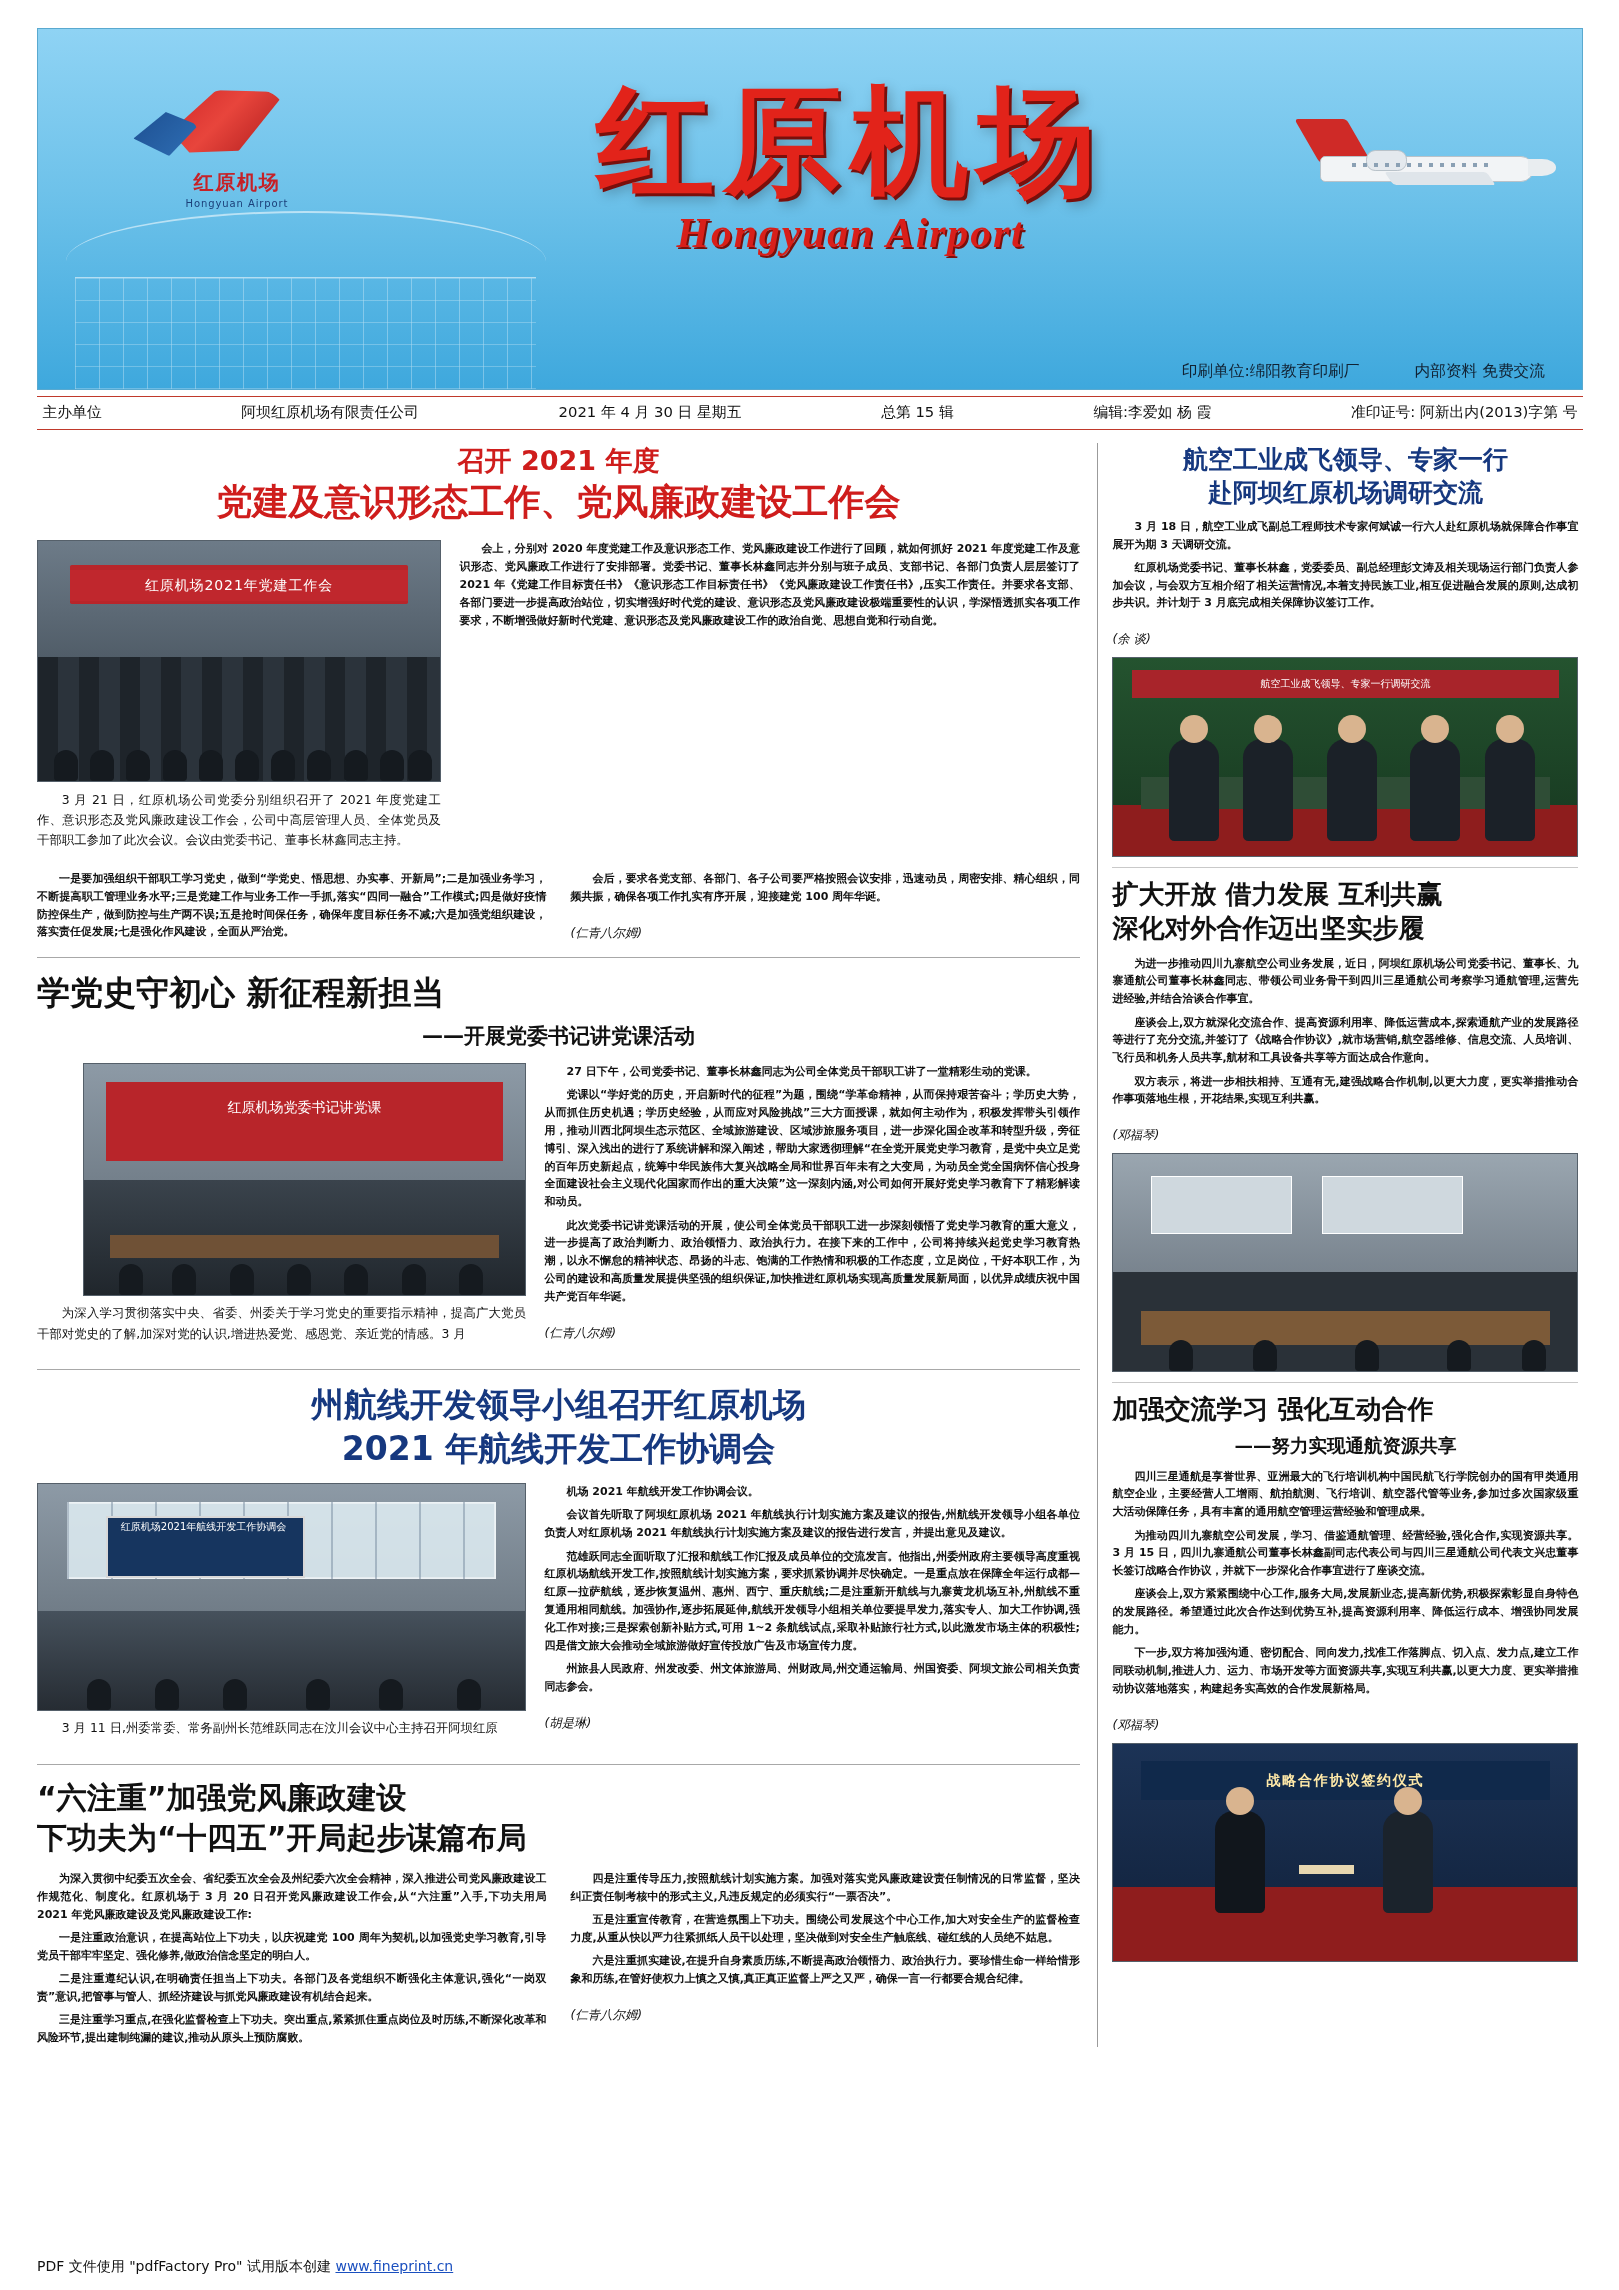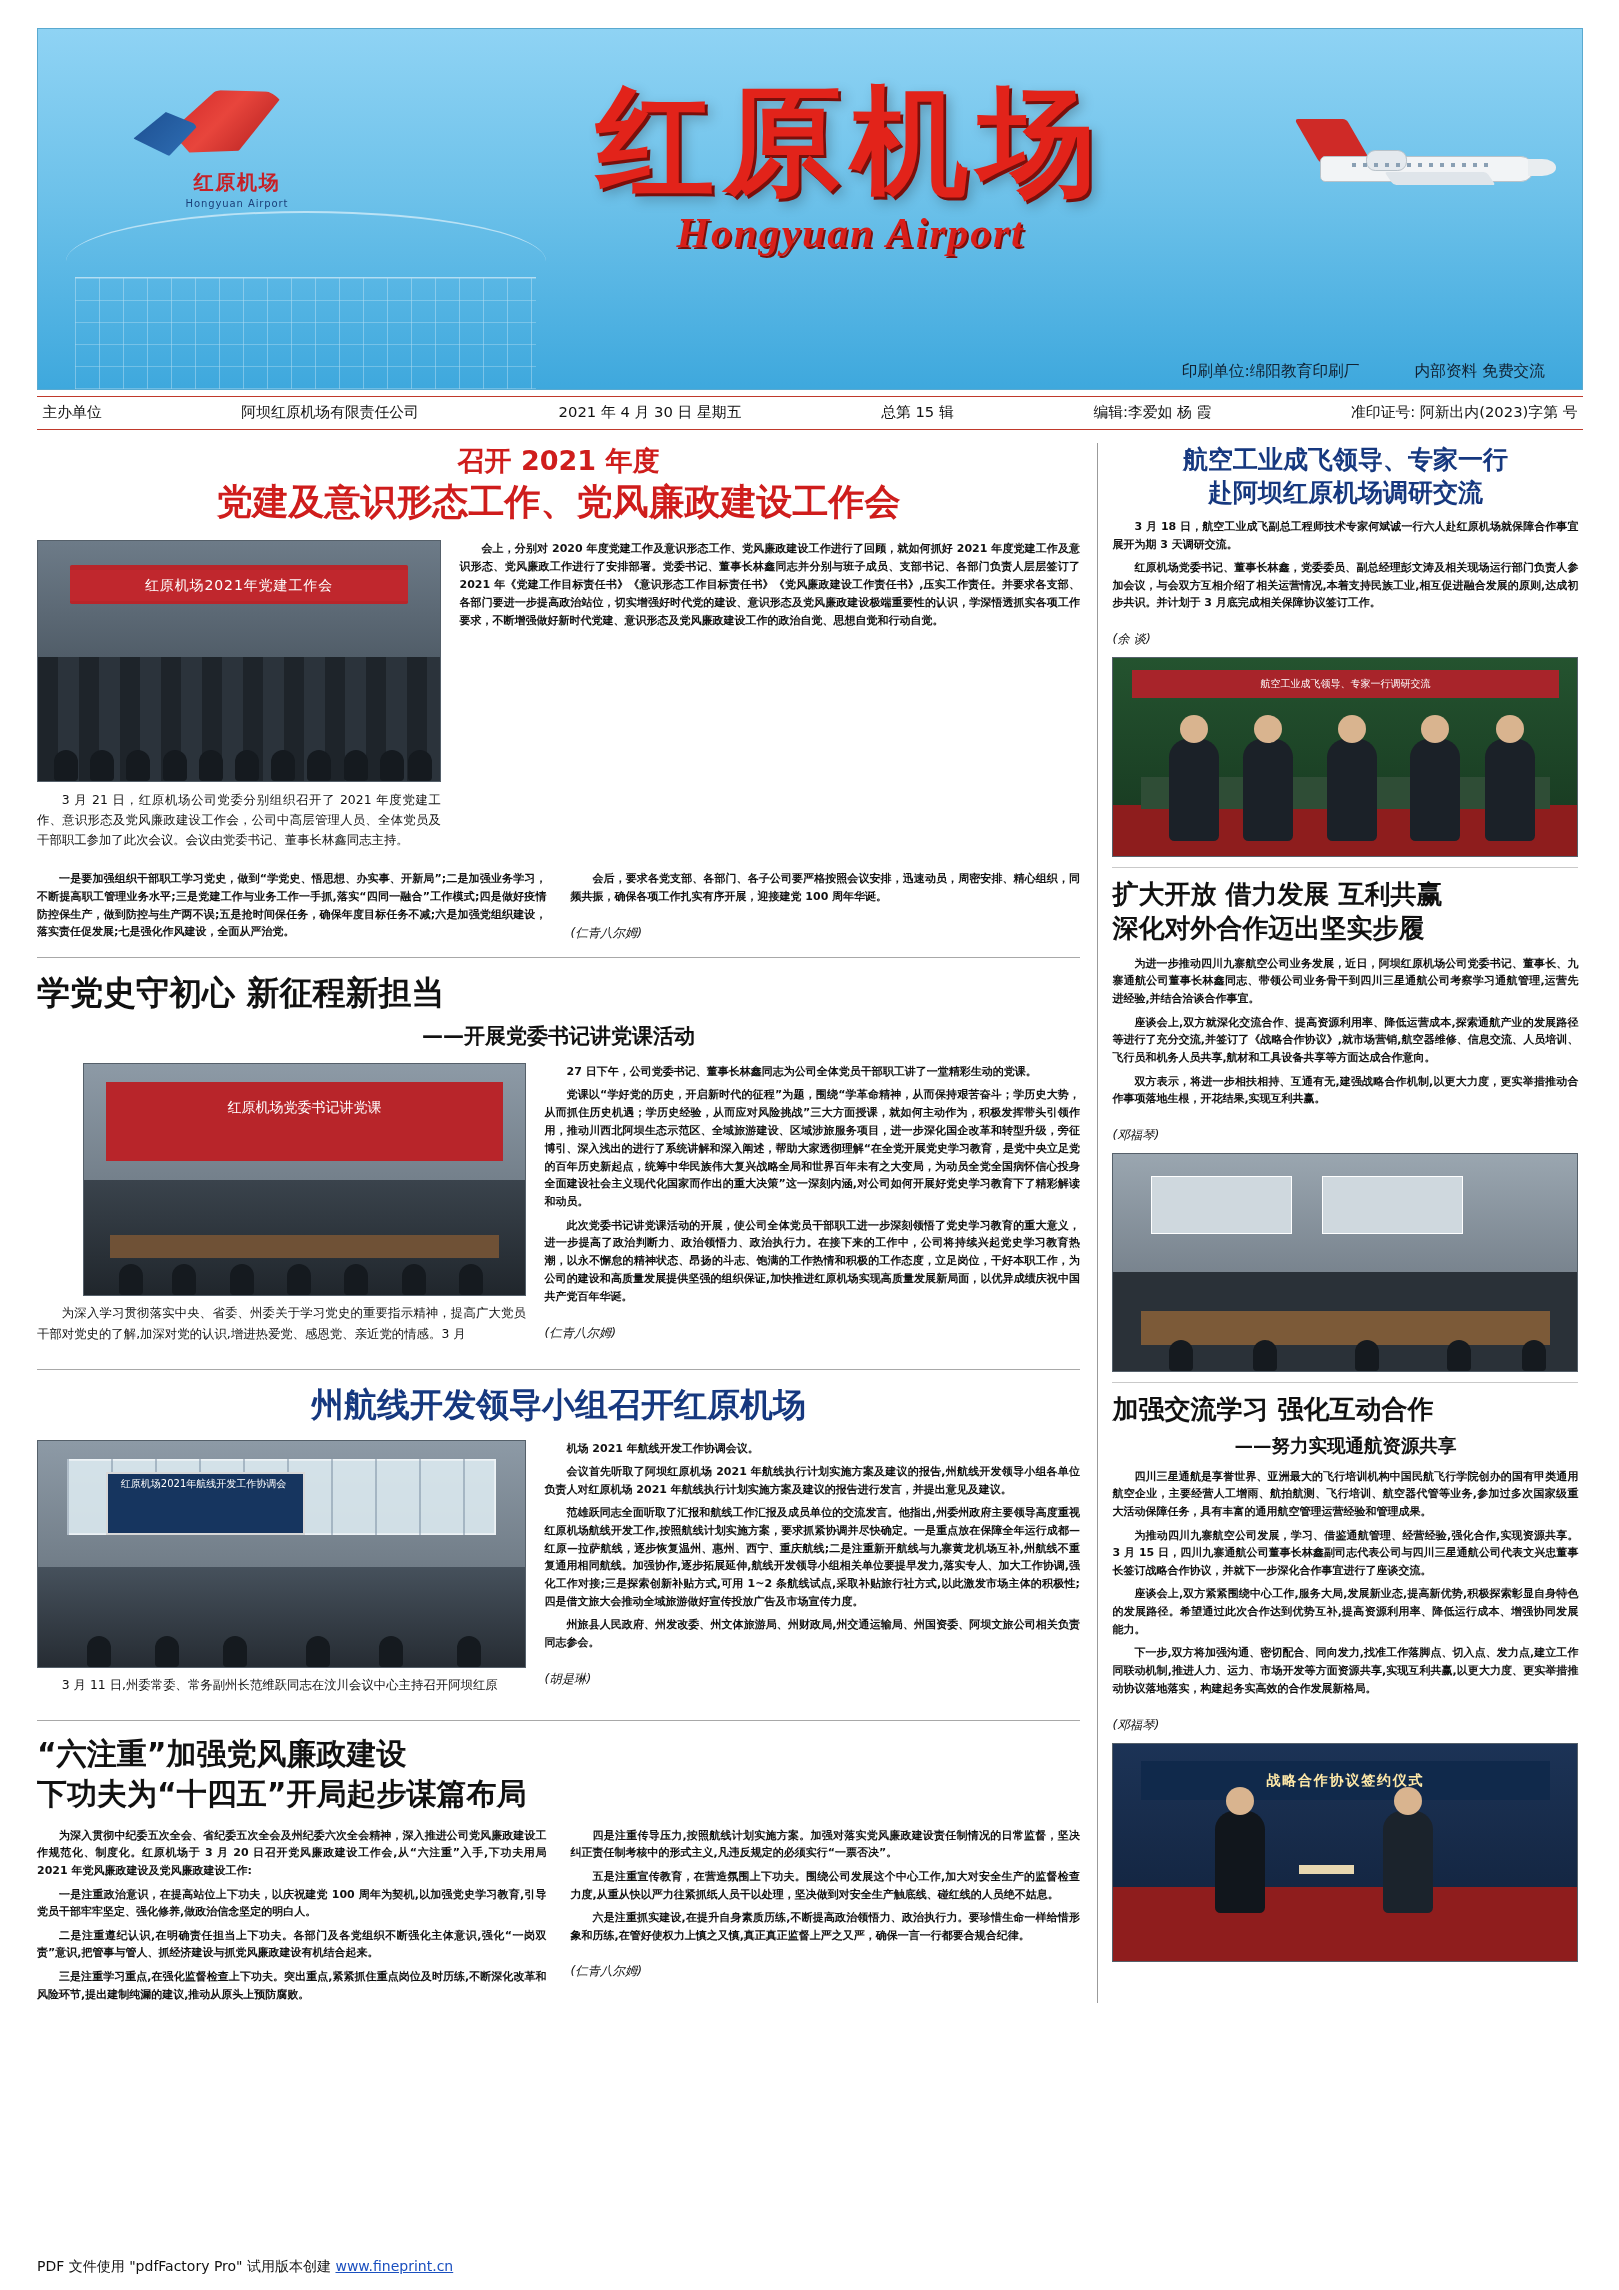--- a/index.html
+++ b/index.html
@@ -123,21 +123,21 @@
       <span>内部资料 免费交流</span>
     </div>
   </div>
 
   <div class="infobar">
     <span>主办单位</span>
     <span>阿坝红原机场有限责任公司</span>
     <span>2021 年 4 月 30 日  星期五</span>
     <span>总第 15 辑</span>
     <span>编辑:李爱如  杨  霞</span>
-    <span>准印证号: 阿新出内(2023)字第    号</span>
+    <span>准印证号: 阿新出内(2013)字第    号</span>
   </div>
 
   <div class="body-wrap">
 
     <div class="left-col">
 
       <div>
         <div class="hl-red" style="font-size:27px;">召开 2021 年度</div>
         <div class="hl-red" style="font-size:36px;">党建及意识形态工作、党风廉政建设工作会</div>
 
@@ -215,20 +215,21 @@
             <p class="txt">此次党委书记讲党课活动的开展，使公司全体党员干部职工进一步深刻领悟了党史学习教育的重大意义，进一步提高了政治判断力、政治领悟力、政治执行力。在接下来的工作中，公司将持续兴起党史学习教育热潮，以永不懈怠的精神状态、昂扬的斗志、饱满的工作热情和积极的工作态度，立足岗位，干好本职工作，为公司的建设和高质量发展提供坚强的组织保证,加快推进红原机场实现高质量发展新局面，以优异成绩庆祝中国共产党百年华诞。</p>
             <p class="sig">(仁青八尔姆)</p>
           </div>
         </div>
       </div>
 
       <hr class="rule">
 
       <div>
         <div class="hl-blue" style="font-size:33px;">州航线开发领导小组召开红原机场</div>
+        <div class="hl-blue" style="font-size:33px;">2021 年航线开发工作协调会</div>
 
         <div style="display:flex;gap:18.5px;margin-top:13px;">
           <div style="width:489px;">
             <div class="photo" style="height:226px;">
               <div class="scene">
                   <div class="s-room"></div>
                 <div class="s-win"></div>
                 <div style="position:absolute;left:14%;top:14%;width:40%;height:26%;background:#16355f;border:2.8px solid #d8d8d8;"></div>
                 <div style="position:absolute;left:0;right:0;bottom:0;height:44%;background:linear-gradient(180deg,#46515c,#262c33);"></div>
                 <div class="s-heads">

